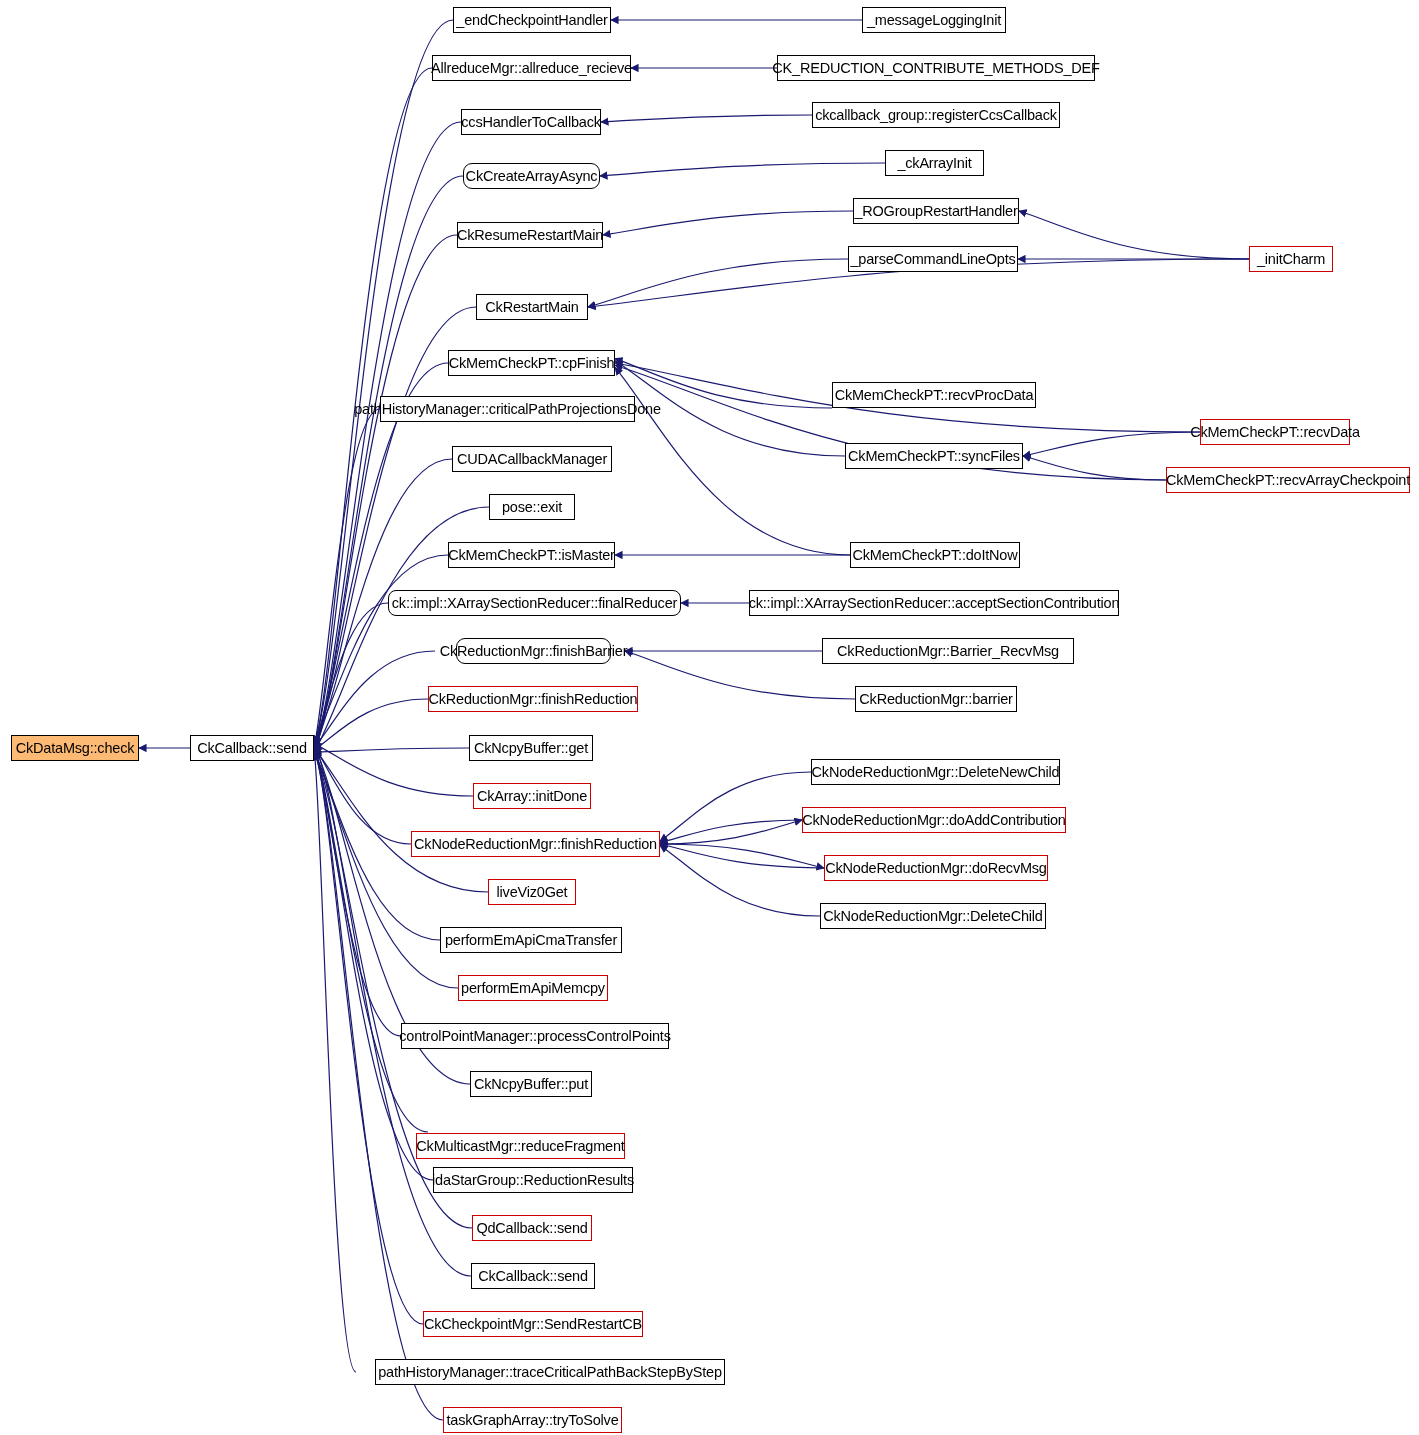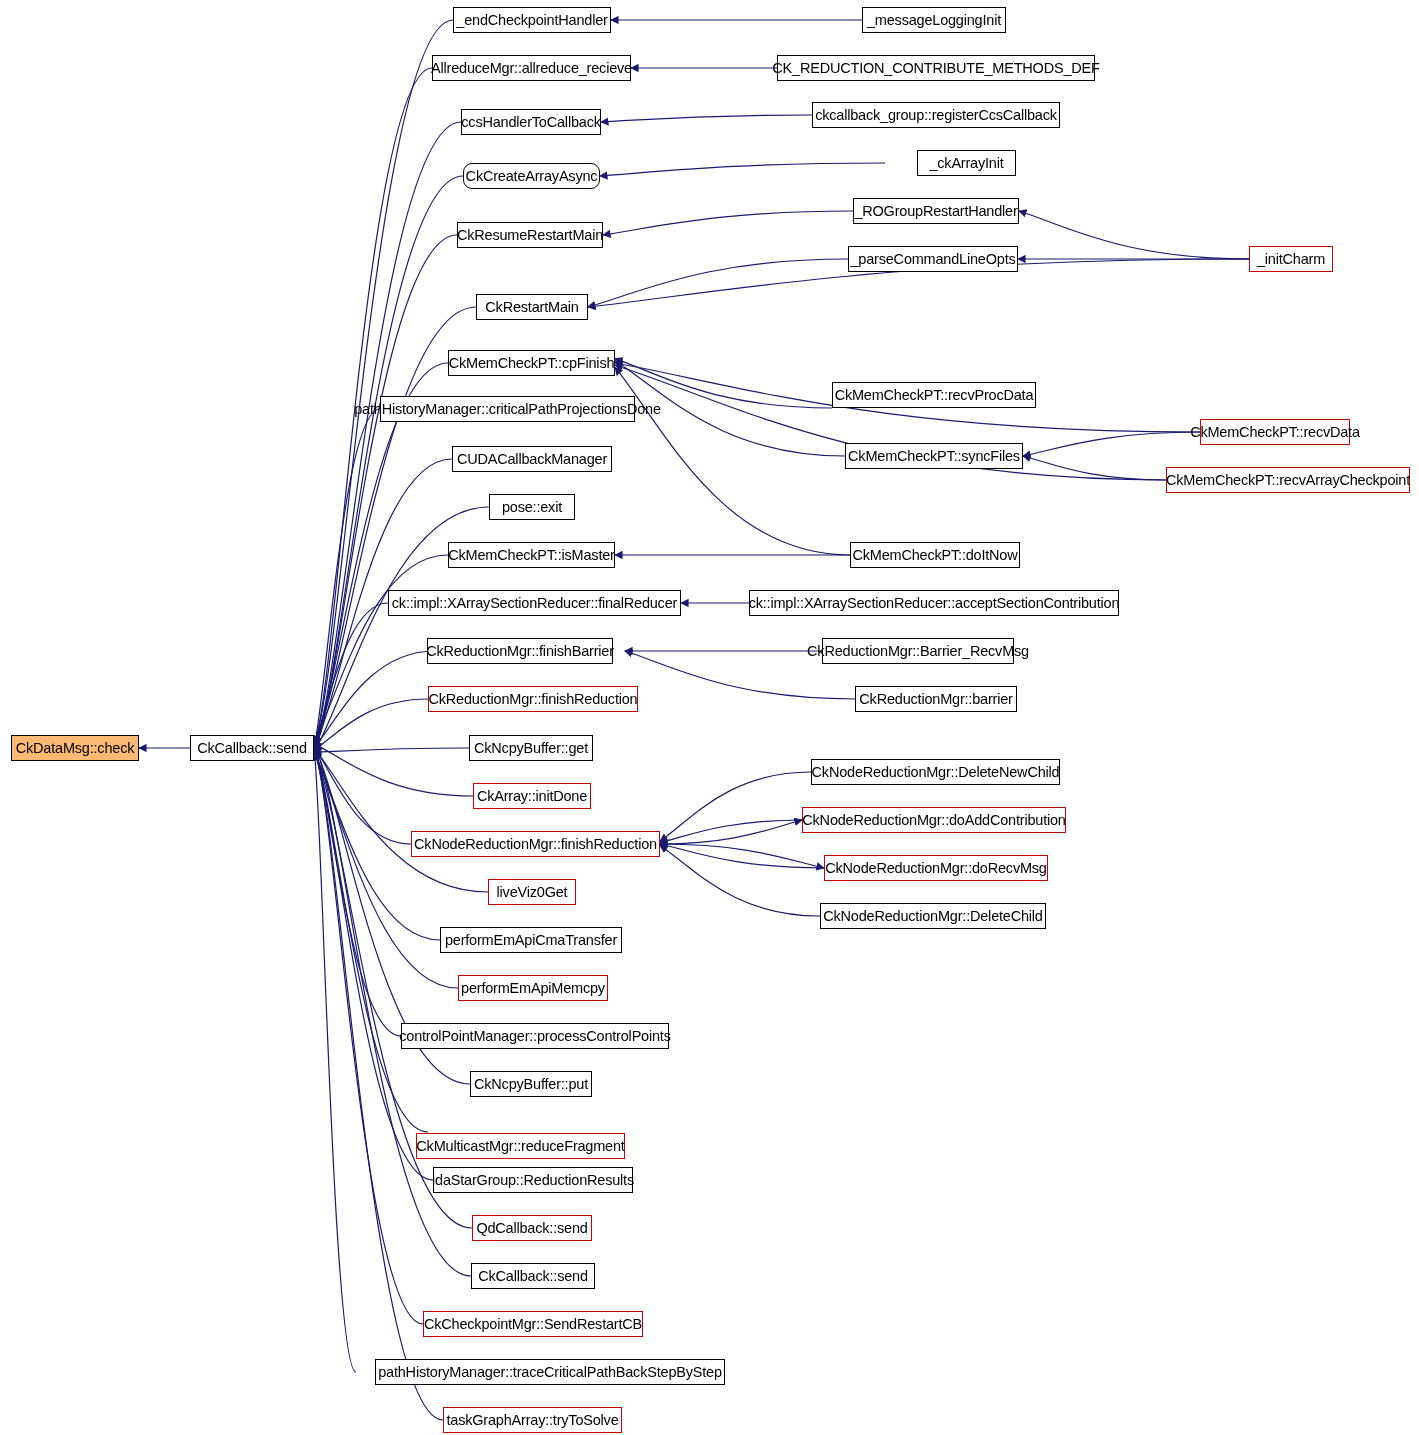--- a/index.html
+++ b/index.html
@@ -115,21 +115,21 @@
       </div>
       <div class="node" style="left: 461px; top: 109px; width: 140px;">
         <span>ccsHandlerToCallback</span>
       </div>
       <div class="node" style="left: 812px; top: 102px; width: 248px;">
         <span>ckcallback_group::registerCcsCallback</span>
       </div>
       <div class="node" style="left: 463px; top: 163px; width: 137px; border-radius: 9px;">
         <span>CkCreateArrayAsync</span>
       </div>
-      <div class="node" style="left: 885px; top: 150px; width: 99px; margin-left: 32px;">
+      <div class="node" style="left: 885px; top: 150px; width: 99px;">
         <span>_ckArrayInit</span>
       </div>
       <div class="node" style="left: 457px; top: 222px; width: 146px;">
         <span>CkResumeRestartMain</span>
       </div>
       <div class="node" style="left: 853px; top: 198px; width: 166px;">
         <span>_ROGroupRestartHandler</span>
       </div>
       <div class="node" style="left: 476px; top: 294px; width: 112px;">
         <span>CkRestartMain</span>
@@ -163,30 +163,30 @@
       </div>
       <div class="node" style="left: 489px; top: 494px; width: 86px;">
         <span>pose::exit</span>
       </div>
       <div class="node" style="left: 448px; top: 542px; width: 167px;">
         <span>CkMemCheckPT::isMaster</span>
       </div>
       <div class="node" style="left: 850px; top: 542px; width: 170px;">
         <span>CkMemCheckPT::doItNow</span>
       </div>
-      <div class="node" style="left: 388px; top: 590px; width: 293px;">
+      <div class="node" style="left: 388px; top: 590px; width: 293px; border-radius: 8px;">
         <span>ck::impl::XArraySectionReducer::finalReducer</span>
       </div>
       <div class="node" style="left: 749px; top: 590px; width: 370px;">
         <span>ck::impl::XArraySectionReducer::acceptSectionContribution</span>
       </div>
-      <div class="node" style="left: 427px; top: 638px; width: 186px;">
+      <div class="node" style="left: 456px; top: 638px; width: 155px; border-radius: 9px;">
         <span>CkReductionMgr::finishBarrier</span>
       </div>
-      <div class="node" style="left: 822px; top: 638px; width: 192px;">
+      <div class="node" style="left: 822px; top: 638px; width: 252px;">
         <span>CkReductionMgr::Barrier_RecvMsg</span>
       </div>
       <div class="node red" style="left: 428px; top: 686px; width: 210px;">
         <span>CkReductionMgr::finishReduction</span>
       </div>
       <div class="node" style="left: 855px; top: 686px; width: 162px;">
         <span>CkReductionMgr::barrier</span>
       </div>
       <div class="node" style="left: 469px; top: 735px; width: 124px;">
         <span>CkNcpyBuffer::get</span>

